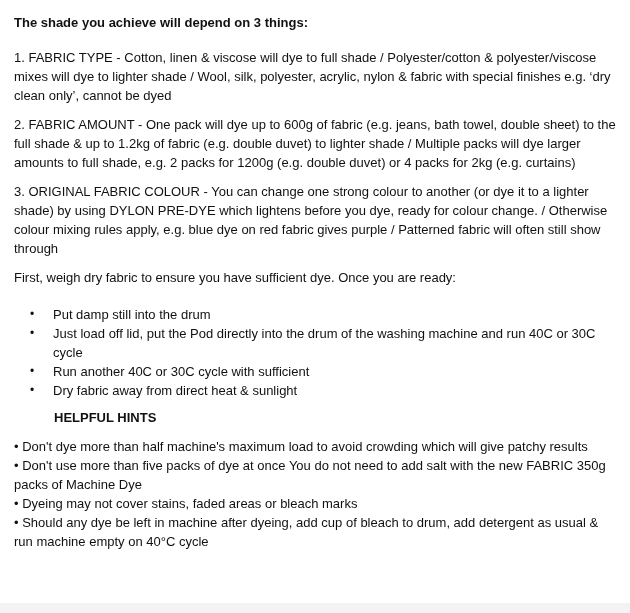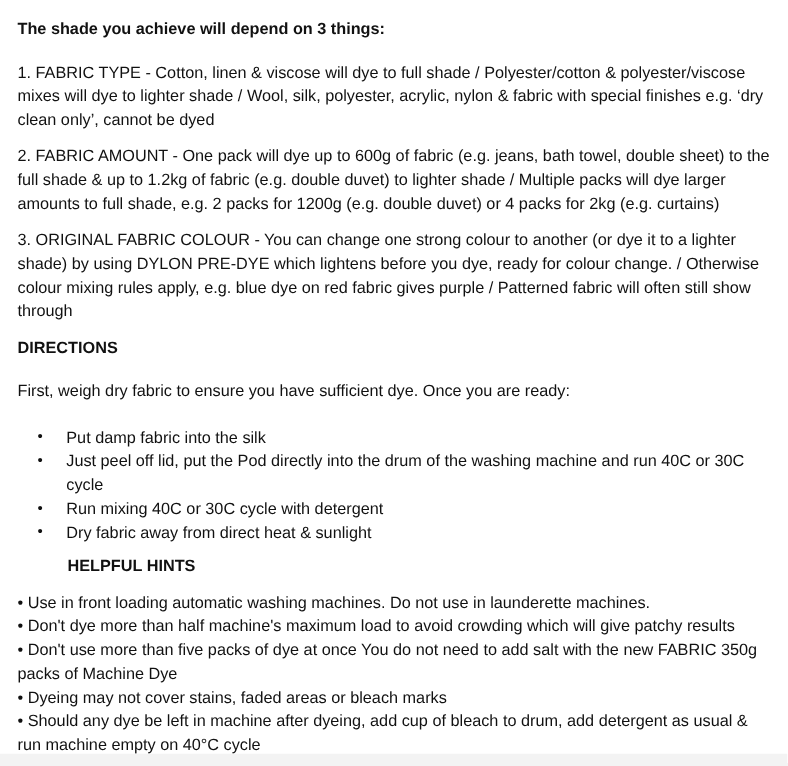--- a/index.html
+++ b/index.html
@@ -73,47 +73,45 @@
 <body>
 
 <div class="doc">
 
   <div class="heading">The shade you achieve will depend on 3 things:</div>
 
   <p class="para">1. FABRIC TYPE - Cotton, linen &amp; viscose will dye to full shade / Polyester/cotton &amp; polyester/viscose mixes will dye to lighter shade / Wool, silk, polyester, acrylic, nylon &amp; fabric with special finishes e.g. ‘dry clean only’, cannot be dyed</p>
   <p class="para">2. FABRIC AMOUNT - One pack will dye up to 600g of fabric (e.g. jeans, bath towel, double sheet) to the full shade &amp; up to 1.2kg of fabric (e.g. double duvet) to lighter shade / Multiple packs will dye larger amounts to full shade, e.g. 2 packs for 1200g (e.g. double duvet) or 4 packs for 2kg (e.g. curtains)</p>
   <p class="para">3. ORIGINAL FABRIC COLOUR - You can change one strong colour to another (or dye it to a lighter shade) by using DYLON PRE-DYE which lightens before you dye, ready for colour change. / Otherwise colour mixing rules apply, e.g. blue dye on red fabric gives purple / Patterned fabric will often still show through</p>
 
-  <div class="heading">DIRECTIONS</div>
 
   <p class="intro-line">First, weigh dry fabric to ensure you have sufficient dye. Once you are ready:</p>
 
   <div class="steps">
     <div class="step">
       <span class="bullet">•</span>
-      <span class="step-text">Put damp fabric into the silk</span>
+      <span class="step-text">Put damp still into the drum</span>
     </div>
     <div class="step">
       <span class="bullet">•</span>
-      <span class="step-text">Just peel off lid, put the Pod directly into the drum of the washing machine and run 40C or 30C cycle</span>
+      <span class="step-text">Just load off lid, put the Pod directly into the drum of the washing machine and run 40C or 30C cycle</span>
     </div>
     <div class="step">
       <span class="bullet">•</span>
-      <span class="step-text">Run mixing 40C or 30C cycle with detergent</span>
+      <span class="step-text">Run another 40C or 30C cycle with sufficient</span>
     </div>
     <div class="step">
       <span class="bullet">•</span>
       <span class="step-text">Dry fabric away from direct heat &amp; sunlight</span>
     </div>
   </div>
 
   <div class="hints-heading">HELPFUL HINTS</div>
 
   <div class="hints">
-    <p class="hint">• Use in front loading automatic washing machines. Do not use in launderette machines.</p>
     <p class="hint">• Don't dye more than half machine's maximum load to avoid crowding which will give patchy results</p>
     <p class="hint">• Don't use more than five packs of dye at once You do not need to add salt with the new FABRIC 350g packs of Machine Dye</p>
     <p class="hint">• Dyeing may not cover stains, faded areas or bleach marks</p>
     <p class="hint">• Should any dye be left in machine after dyeing, add cup of bleach to drum, add detergent as usual &amp; run machine empty on 40°C cycle</p>
 
   </div>
 
 </div>
 
 <div class="footer-strip"></div>

